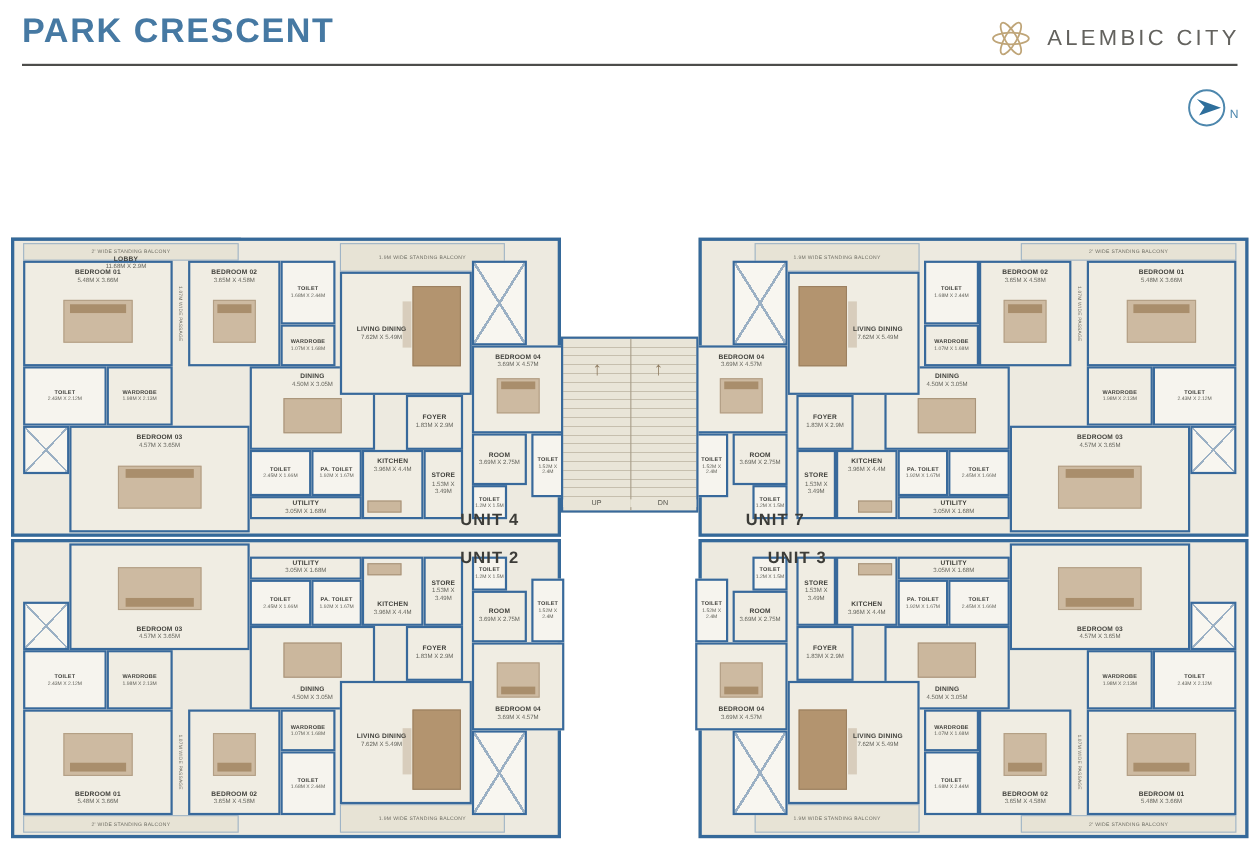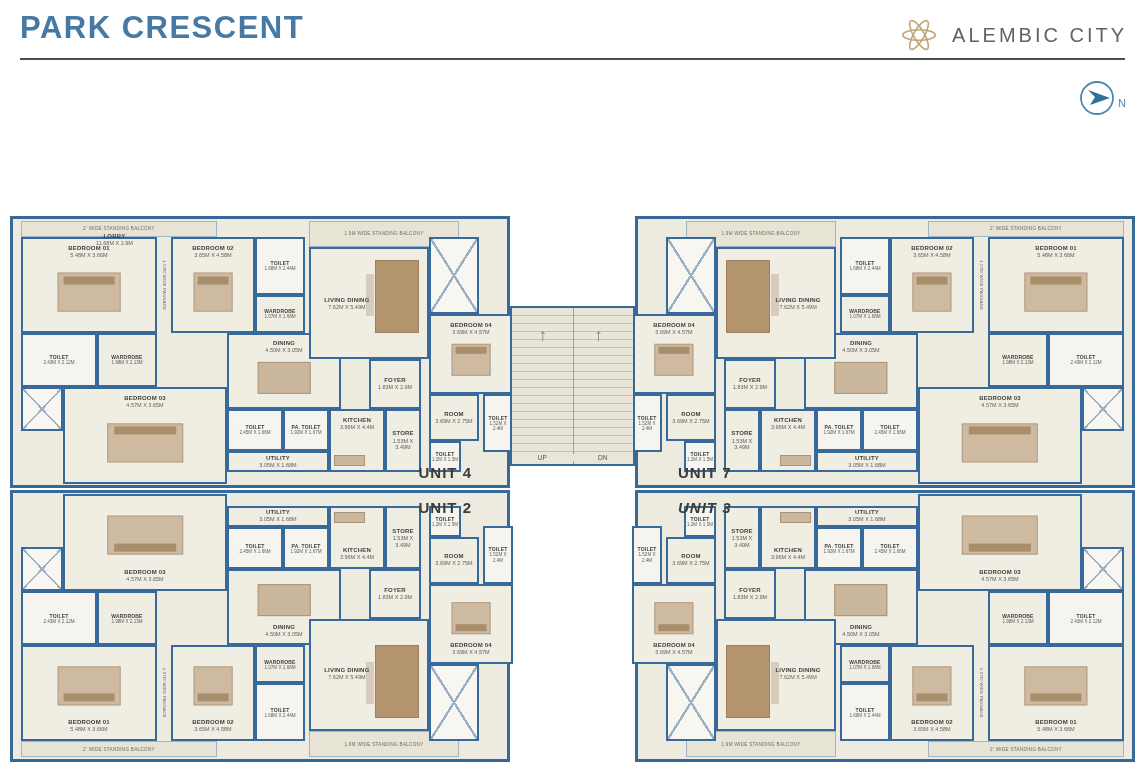--- a/index.html
+++ b/index.html
@@ -80,21 +80,21 @@
     background-image:linear-gradient(to top right,transparent 48.5%,#c8d2da 48.5%,#c8d2da 51.5%,transparent 51.5%),
                      linear-gradient(to bottom right,transparent 48.5%,#c8d2da 48.5%,#c8d2da 51.5%,transparent 51.5%);
     display:flex;align-items:center;justify-content:center;}
   #lift1{left:504px;} #lift2{left:566px;}
   .lift .rname{font-size:6px;font-weight:normal;color:#57564e;background:#f3f1e9;padding:0 2px;}
   .unit-tag{position:absolute;z-index:3;font-size:15px;font-weight:bold;color:#3c3c38;
     letter-spacing:1px;width:110px;}
   #tag-u1{left:352px;top:248px;text-align:right;}
   #tag-u4{left:352px;top:283px;text-align:right;}
   #tag-u2{left:668px;top:248px;}
-  #tag-u3{left:668px;top:283px;font-style:italic;}
+  #tag-u3{left:688px;top:283px;}
 </style>
 </head>
 <body>
 
 <div id="page">
 
   <div id="title">PARK CRESCENT</div>
 
   <div id="brand">
     <svg width="46" height="46" viewBox="0 0 48 48">

